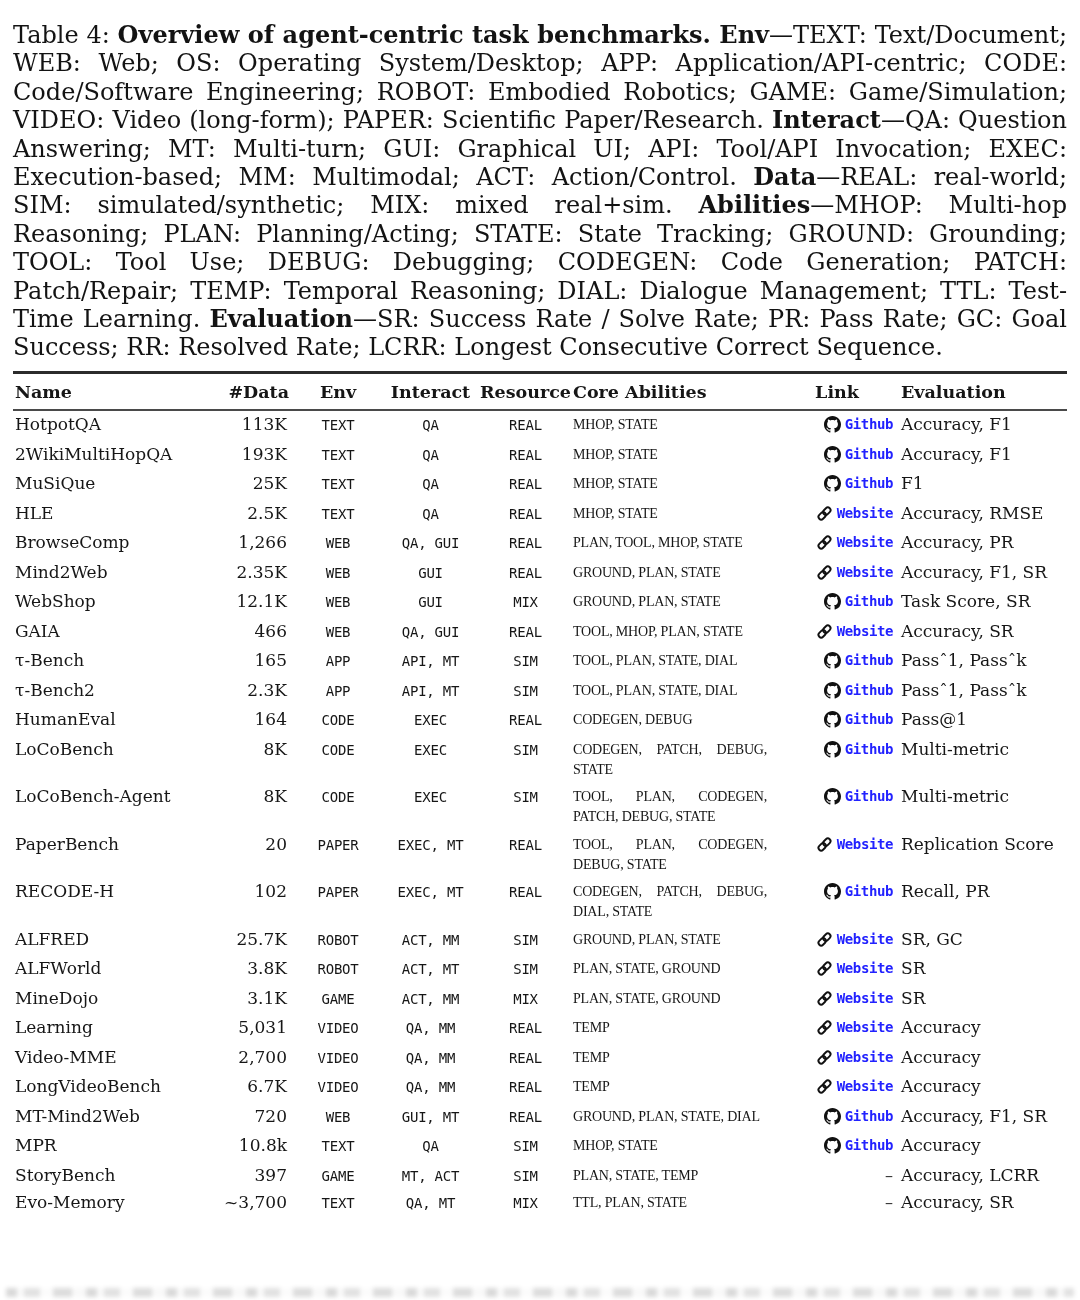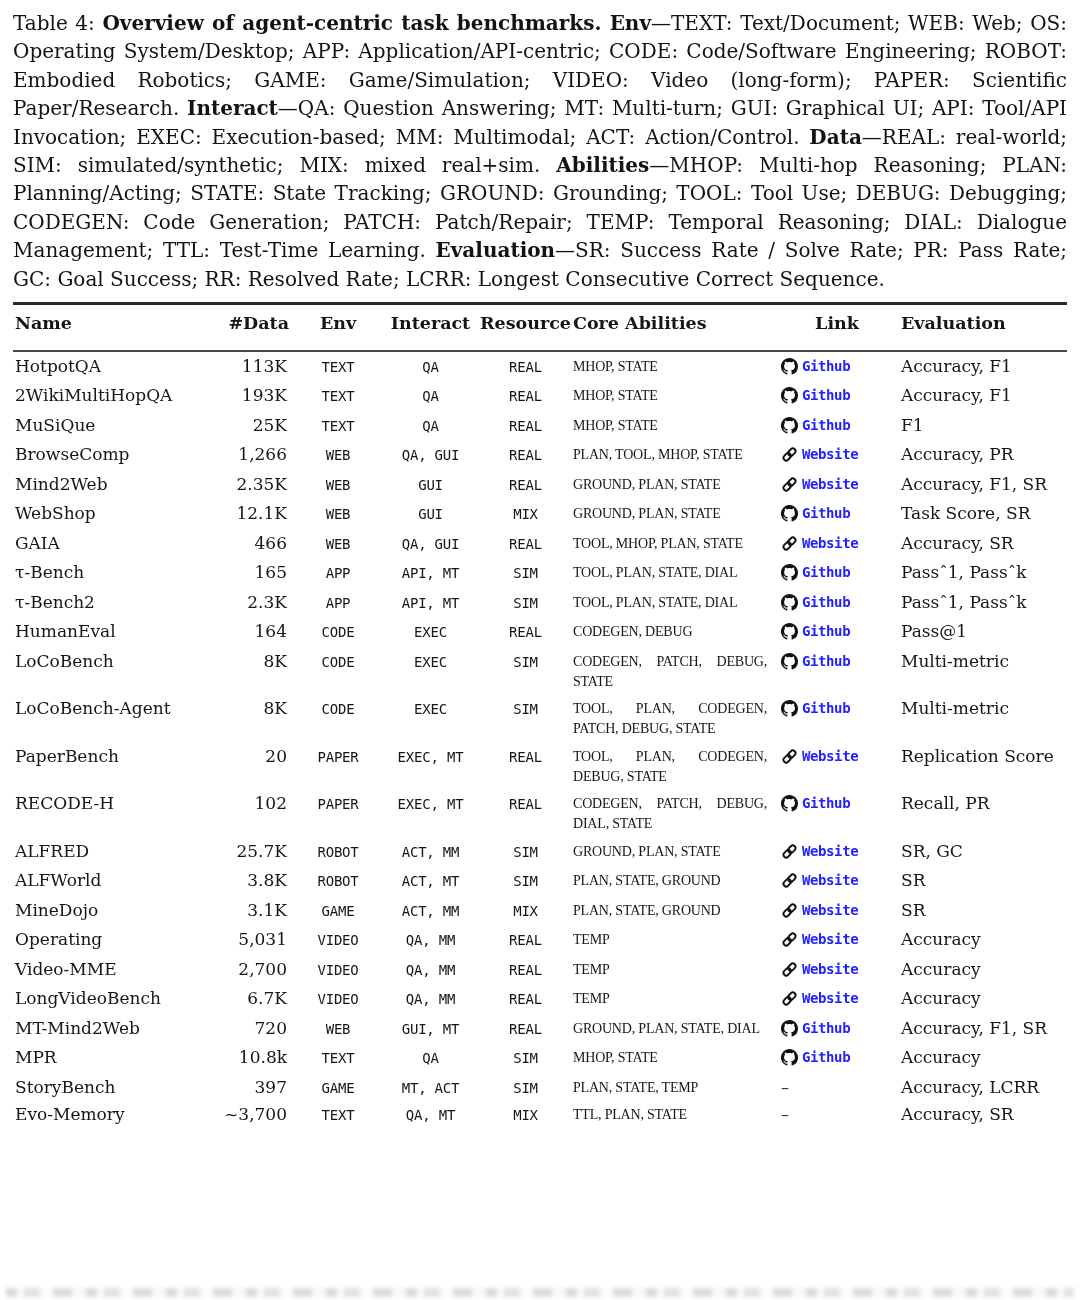--- a/index.html
+++ b/index.html
@@ -6,41 +6,42 @@
   html, body { width: 1080px; height: 1300px; overflow: hidden; background: #ffffff; }
   body {
     font-family: "DejaVu Serif", "Liberation Serif", serif;
     color: #161616;
     position: relative;
   }
   .page { padding: 9px 13px 0 13px; }
 
   
   .caption {
-    font-size: 20px;
+    font-size: 24px;
     line-height: 28.4px;
     text-align: justify;
     color: #131313;
     margin-bottom: 9px;
+    margin-top: 12px;
   }
   .caption .b { font-weight: bold; }
 
   
   .tbl-wrap { width: 1054px; }
   table {
     width: 100%;
     border-collapse: collapse;
     table-layout: fixed;
     border-top: 3px solid #2b2b2b;
   }
   th {
     font-size: 17.5px;
     font-weight: bold;
     text-align: left;
-    padding: 8px 0 17px 0;
+    padding: 8px 0 7px 0;
     border-bottom: 2.5px solid #4a4a4a;
     vertical-align: bottom;
   }
   th.center { text-align: center; }
   th.right  { text-align: right; }
   td {
     vertical-align: top;
     padding: 4.5px 0 3px 0;
     font-size: 17px;
     line-height: 19px;
@@ -49,21 +50,21 @@
   td.num  { text-align: right; padding-right: 6px; }
   .mono {
     font-family: "DejaVu Sans Mono", "Liberation Mono", monospace;
     font-size: 14px;
     line-height: 20px;
     letter-spacing: -0.2px;
   }
   td.center { text-align: center; }
   td.abilities { text-align: justify; padding-right: 14px; font-family: Liberation Serif, serif; }
   td.eval { padding-left: 8px; }
-  td.linkc { text-align: left; white-space: nowrap; }
+  td.linkc { text-align: right; white-space: nowrap; }
   .linkline {
     display: inline-flex;
     align-items: center;
     gap: 4px;
     text-decoration: none;
   }
   .linkline svg { display: inline-block; flex: 0 0 auto; }
   .link-label {
     font-family: "DejaVu Sans Mono", "Liberation Mono", monospace;
     font-size: 14px;
@@ -164,20 +165,40 @@
                 <span style="display: inline-flex;">
                   <svg width="17" height="17" viewBox="0 0 16 16" aria-hidden="true">
                     <path fill="#111" d="M8 0C3.58 0 0 3.58 0 8c0 3.54 2.29 6.53 5.47 7.59.4.07.55-.17.55-.38 0-.19-.01-.82-.01-1.49-2.01.37-2.53-.49-2.69-.94-.09-.23-.48-.94-.82-1.13-.28-.15-.68-.52-.01-.53.63-.01 1.08.58 1.23.82.72 1.21 1.87.87 2.33.66.07-.52.28-.87.51-1.07-1.78-.2-3.64-.89-3.64-3.95 0-.87.31-1.59.82-2.15-.08-.2-.36-1.02.08-2.12 0 0 .67-.21 2.2.82.64-.18 1.32-.27 2-.27s1.36.09 2 .27c1.53-1.04 2.2-.82 2.2-.82.44 1.1.16 1.92.08 2.12.51.56.82 1.27.82 2.15 0 3.07-1.87 3.75-3.65 3.95.29.25.54.73.54 1.48 0 1.07-.01 1.93-.01 2.2 0 .21.15.46.55.38A8.01 8.01 0 0 0 16 8c0-4.42-3.58-8-8-8z"></path>
                   </svg>
                 </span>
                 <span class="link-label" style="color: rgb(34, 34, 255);">Github</span>
               </a></td>
     <td class="eval">F1</td>
   </tr>
 
+  <tr>
+    <td class="name">HLE</td>
+    <td class="num">2.5K</td>
+    <td class="mono center">TEXT</td>
+    <td class="mono center">QA</td>
+    <td class="mono center">REAL</td>
+    <td class="mono abilities">MHOP, STATE</td>
+    <td class="linkc"><a class="linkline" href="#">
+                <span style="display: inline-flex;">
+                  <svg width="17" height="17" viewBox="0 0 24 24" aria-hidden="true">
+                    <g fill="none" stroke="#111" stroke-width="2.7" transform="rotate(-45 12 12)">
+                      <rect x="1.6" y="8.2" width="11.6" height="7.6" rx="3.8"></rect>
+                      <rect x="10.8" y="8.2" width="11.6" height="7.6" rx="3.8"></rect>
+                    </g>
+                  </svg>
+                </span>
+                <span class="link-label" style="color: rgb(34, 34, 255);">Website</span>
+              </a></td>
+    <td class="eval">Accuracy, RMSE</td>
+  </tr>
 
   <tr>
     <td class="name">BrowseComp</td>
     <td class="num">1,266</td>
     <td class="mono center">WEB</td>
     <td class="mono center">QA, GUI</td>
     <td class="mono center">REAL</td>
     <td class="mono abilities">PLAN, TOOL, MHOP, STATE</td>
     <td class="linkc"><a class="linkline" href="#">
                 <span style="display: inline-flex;">
@@ -443,21 +464,21 @@
                       <rect x="10.8" y="8.2" width="11.6" height="7.6" rx="3.8"></rect>
                     </g>
                   </svg>
                 </span>
                 <span class="link-label" style="color: rgb(34, 34, 255);">Website</span>
               </a></td>
     <td class="eval">SR</td>
   </tr>
 
   <tr>
-    <td class="name">Operating</td>
+    <td class="name">Learning</td>
     <td class="num">5,031</td>
     <td class="mono center">VIDEO</td>
     <td class="mono center">QA, MM</td>
     <td class="mono center">REAL</td>
     <td class="mono abilities">TEMP</td>
     <td class="linkc"><a class="linkline" href="#">
                 <span style="display: inline-flex;">
                   <svg width="17" height="17" viewBox="0 0 24 24" aria-hidden="true">
                     <g fill="none" stroke="#111" stroke-width="2.7" transform="rotate(-45 12 12)">
                       <rect x="1.6" y="8.2" width="11.6" height="7.6" rx="3.8"></rect>

